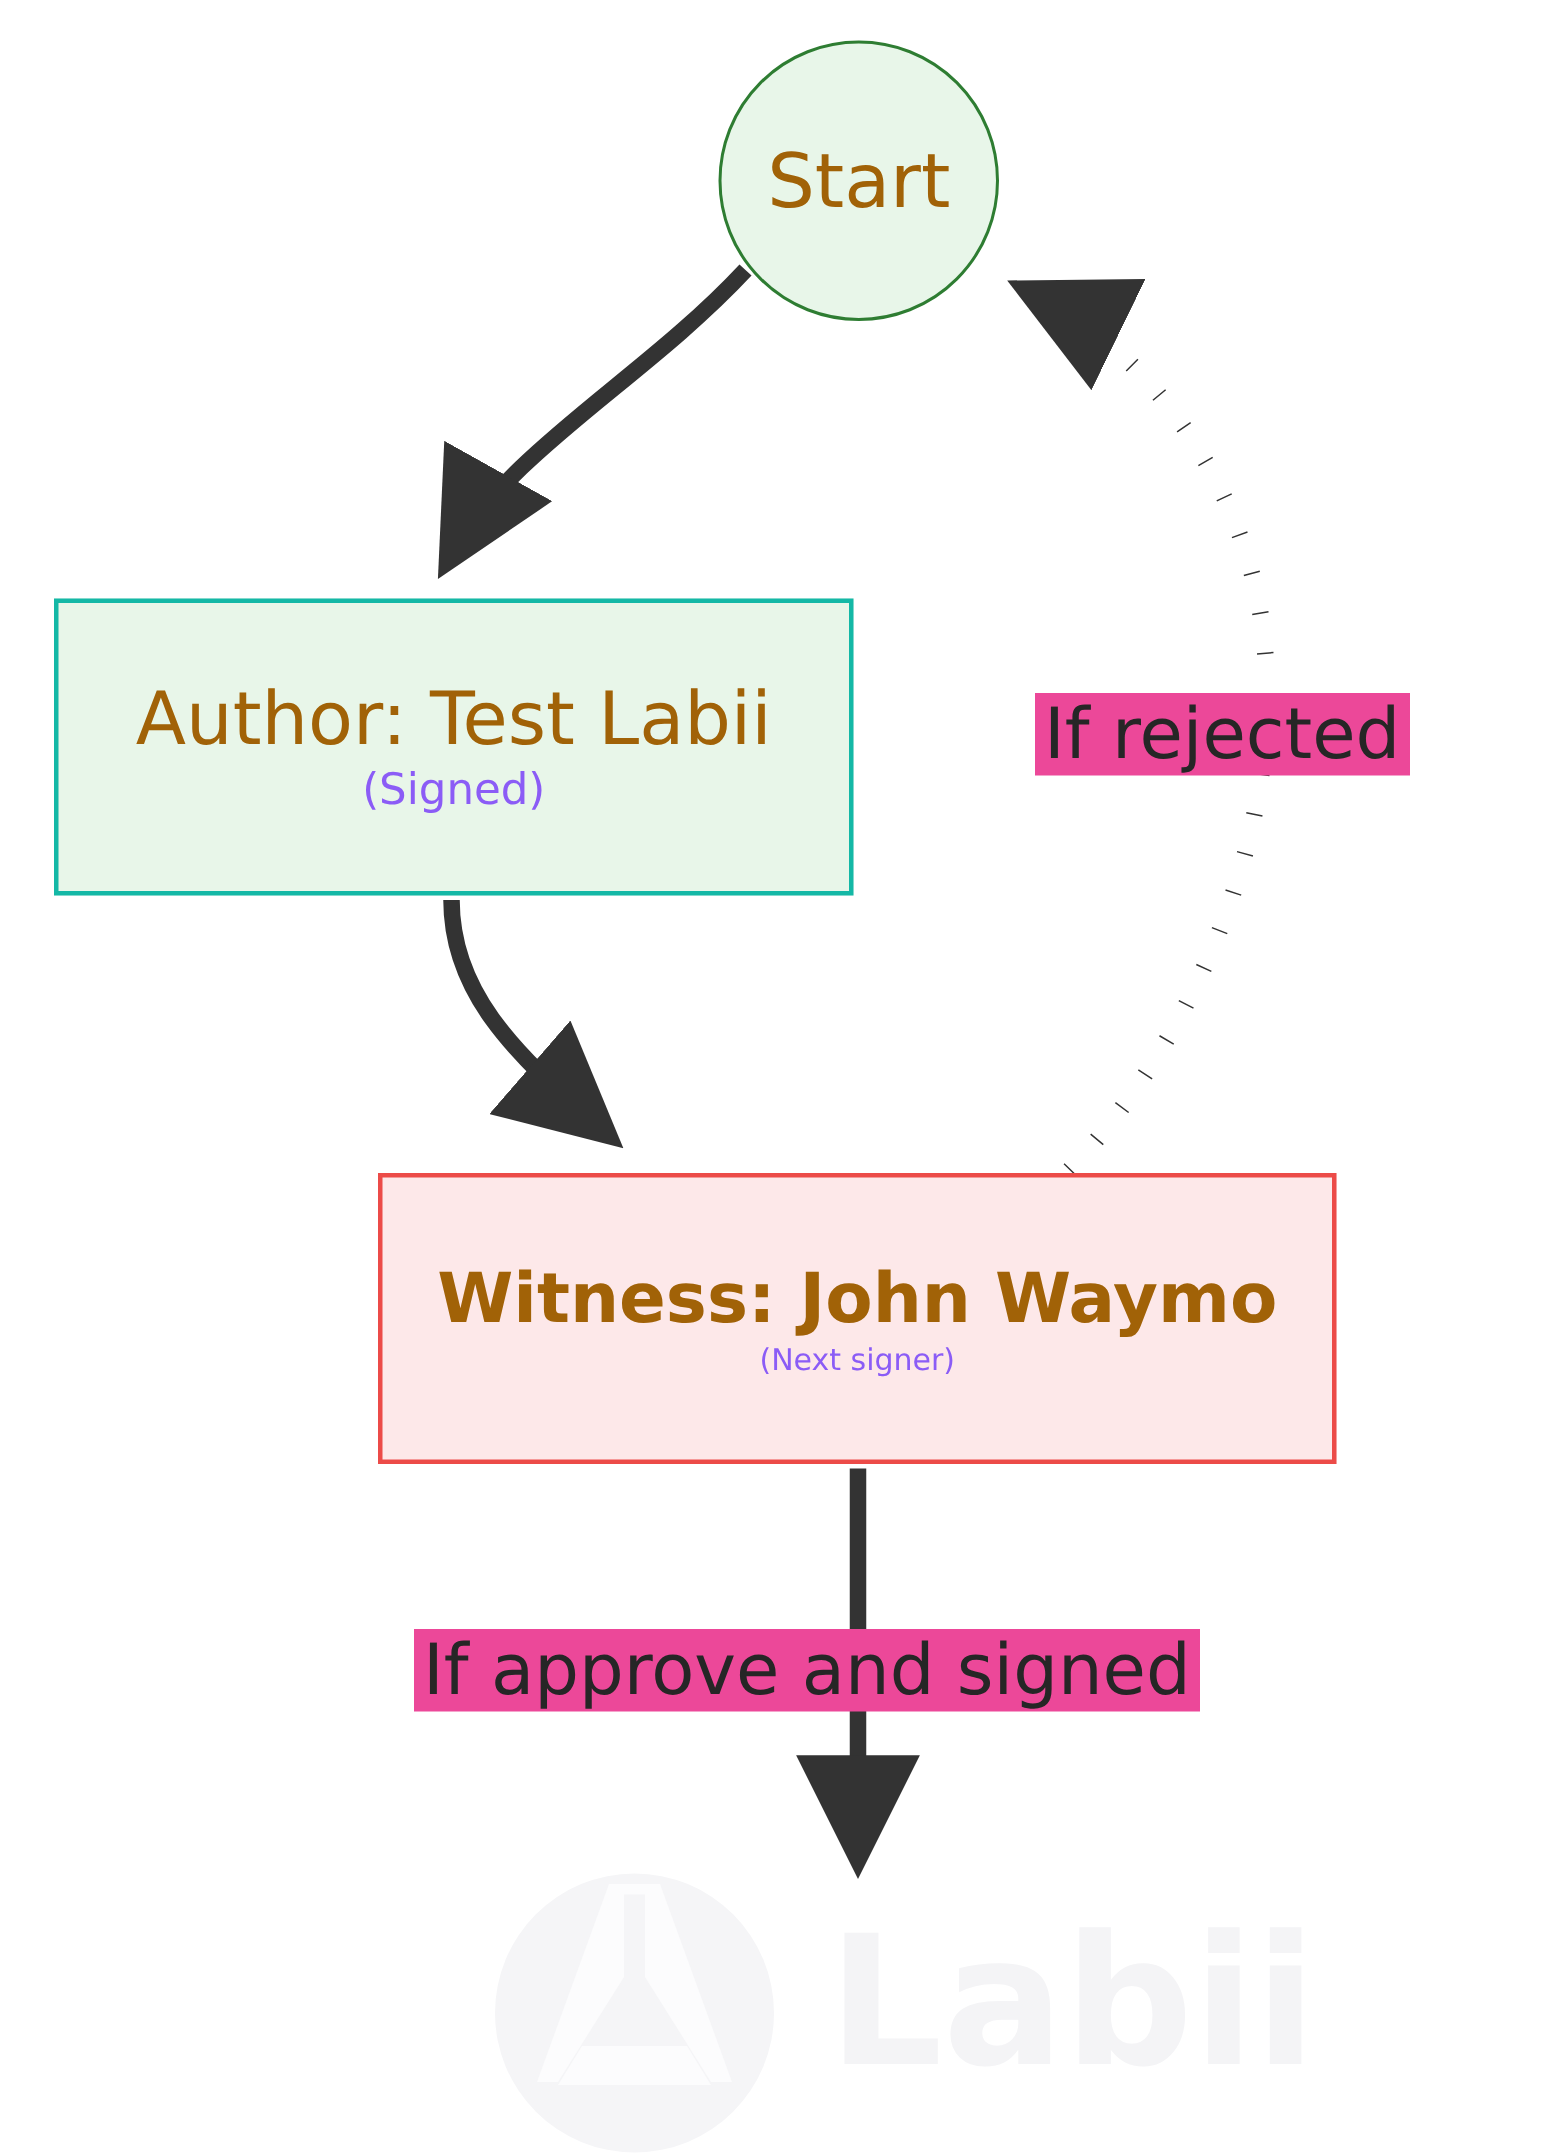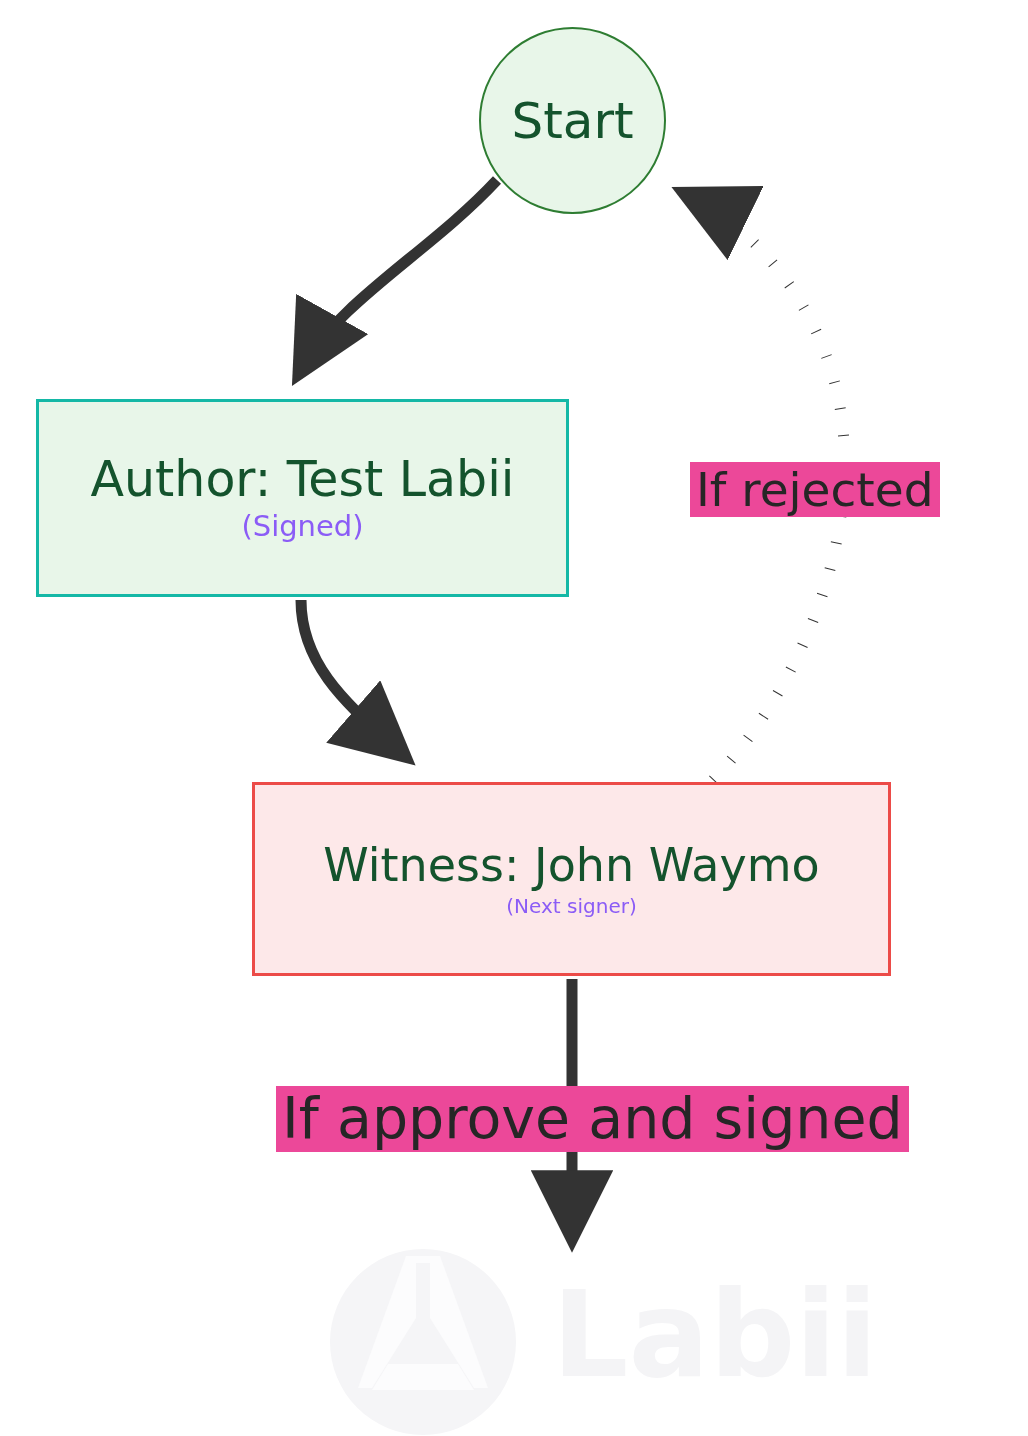--- a/index.html
+++ b/index.html
@@ -45,21 +45,21 @@
     box-sizing: border-box;
     display: flex;
     flex-direction: column;
     align-items: center;
     justify-content: center;
   }
   .node-circle {
     border-radius: 50%;
   }
   .node-title {
-    color: #14532d;
+    color: #a16207;
     line-height: 1.12;
     text-align: center;
     white-space: nowrap;
   }
   .node-sub {
     color: #8b5cf6;
     text-align: center;
     white-space: nowrap;
   }
 
@@ -88,21 +88,21 @@
 
   
   #node-witness {
     left: 252px;
     top: 782px;
     width: 639px;
     height: 194px;
     background: #fde8e9;
     border: 3px solid #ec4b48;
   }
-  #node-witness .node-title { font-size: 46px; margin-bottom: 2px; }
+  #node-witness .node-title { font-size: 46px; margin-bottom: 2px; font-weight: bold; }
   #node-witness .node-sub   { font-size: 20px; }
 
   
   #node-end {
     left: 493px;
     top: 1259px;
     width: 152px;
     height: 152px;
     background: #ece9f9;
     border: 3px solid #8b5fc9;
@@ -121,21 +121,21 @@
     box-sizing: border-box;
   }
   #label-rejected {
     left: 690px;
     top: 462px;
     font-size: 47px;
   }
   #label-approved {
     left: 276px;
     top: 1086px;
-    font-size: 57px;
+    font-size: 47px;
   }
 </style>
 </head>
 <body>
 
 <div id="canvas">
 
   <div class="watermark">
     <svg width="698" height="188" viewBox="0 0 698 188" xmlns="http://www.w3.org/2000/svg">
       <circle cx="93" cy="94" r="93" fill="#f5f5f7"></circle>

